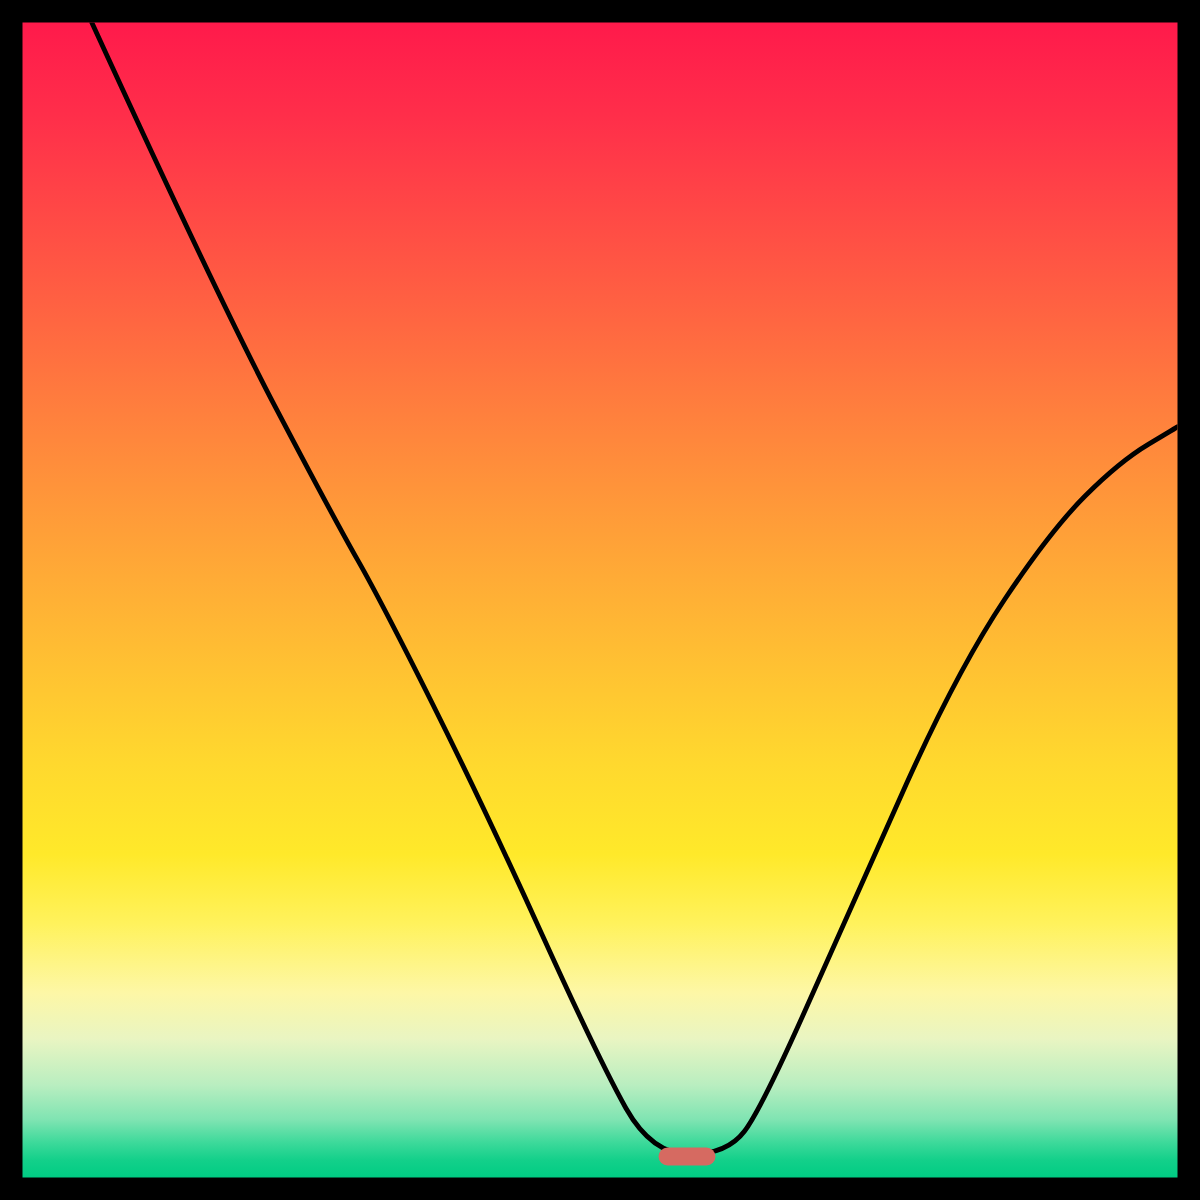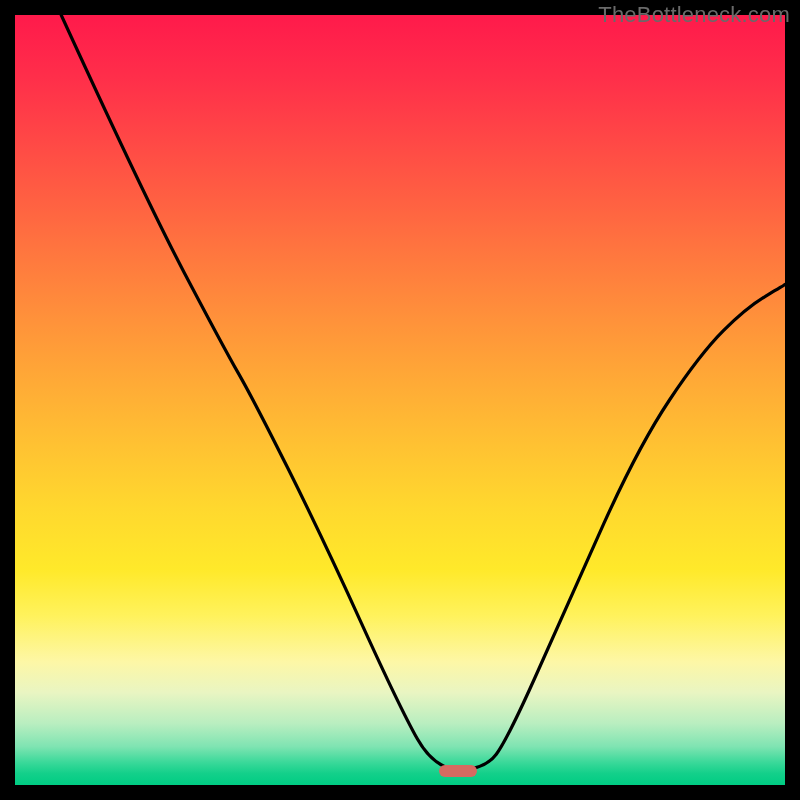--- a/index.html
+++ b/index.html
@@ -78,14 +78,13 @@
   <div class="plot-area">
 
     <svg class="curve" viewBox="0 0 770 770" preserveAspectRatio="none">
 
       <path fill="none" stroke="#000" stroke-width="3.2" stroke-linecap="round" stroke-linejoin="round" d="M 46.2 0.0 Q 130.9 184.8 169.4 257.9 Q 207.9 331.1 223.3 358.1 Q 238.7 385.0 273.4 454.3 Q 308.0 523.6 346.5 608.3 Q 385.0 693.0 402.3 723.8 Q 419.7 754.6 444.7 754.6 Q 469.7 754.6 481.3 739.2 Q 492.8 723.8 523.6 654.5 Q 554.4 585.2 589.0 508.2 Q 623.7 431.2 654.5 385.0 Q 685.3 338.8 708.4 315.7 Q 731.5 292.6 750.8 281.1 T 770.0 269.5"></path>
     </svg>
 
     <div class="marker" style="left: 423.75px; top: 750.14px;"></div>
   </div>
 
-  <div class="watermark">TheBottleneck.com</div>
 </div>
 
 </body></html>

